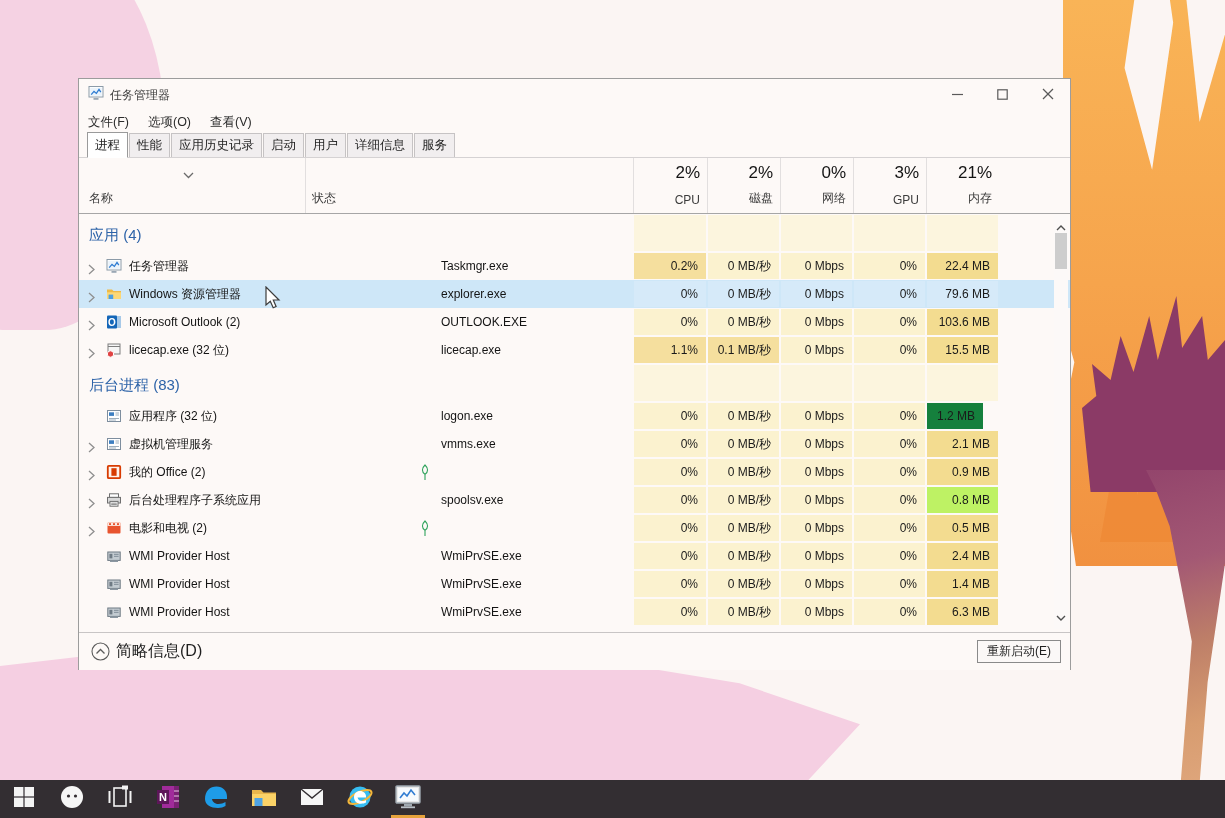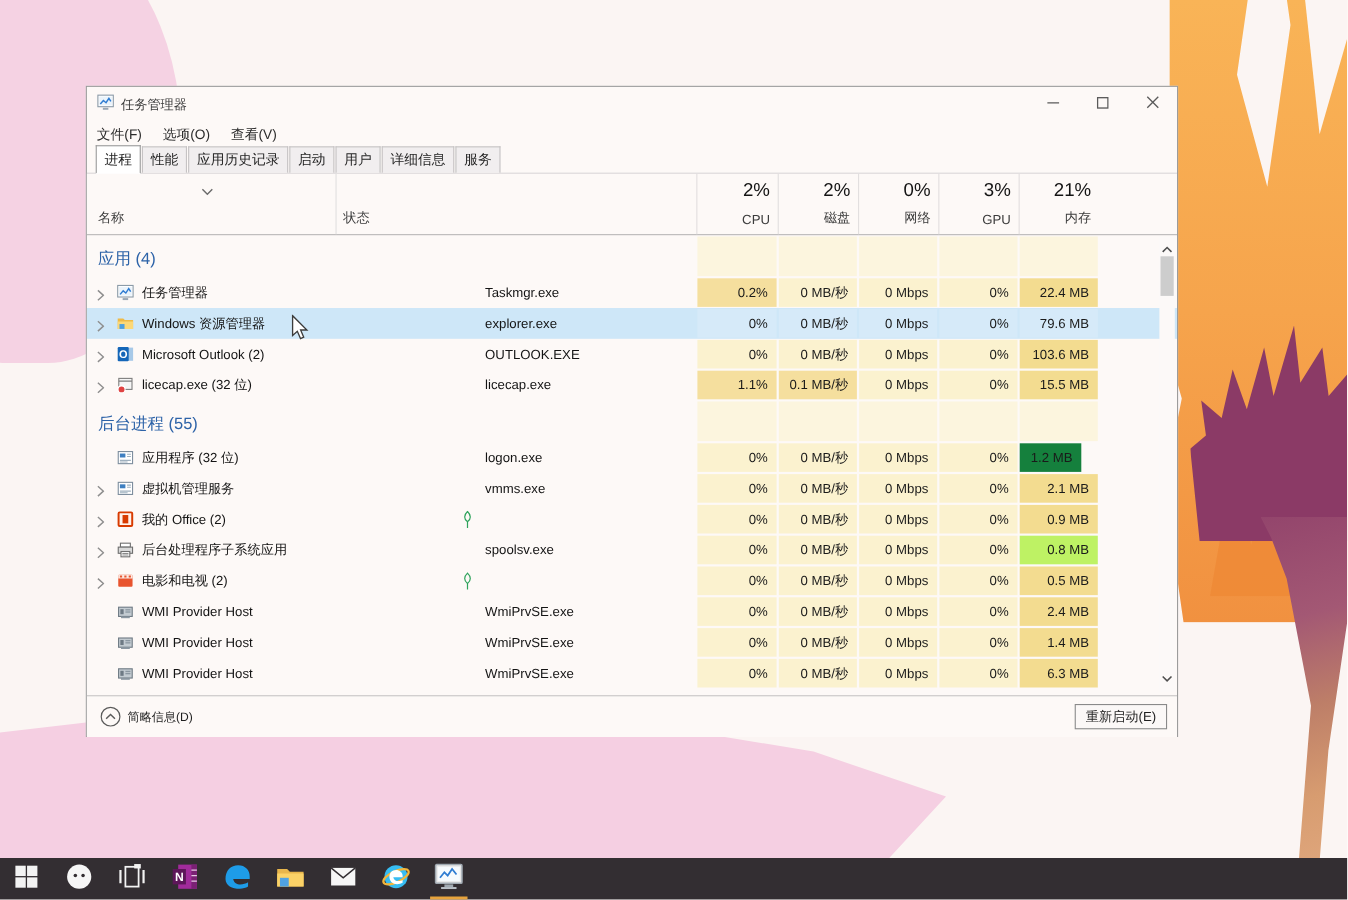--- a/index.html
+++ b/index.html
@@ -47,21 +47,21 @@
   .prow{position:relative;height:28px;}
   .cell{position:absolute;top:1px;bottom:1px;font-size:12px;color:#1A1A1A;display:flex;align-items:center;justify-content:flex-end;padding-right:8px;box-sizing:border-box;}
   .chev{position:absolute;left:9px;top:9px;}
   .ricon{position:absolute;left:27px;top:6px;width:16px;height:16px;}
   .rname{position:absolute;left:50px;top:0;height:28px;display:flex;align-items:center;font-size:12px;color:#141414;white-space:nowrap;}
   .rleaf{position:absolute;left:340px;top:6px;}
   .rproc{position:absolute;left:362px;top:0;height:28px;display:flex;align-items:center;font-size:12px;color:#141414;}
   
   .footer{position:relative;height:37px;border-top:1px solid #C8C5C5;background:#FDF9F7;}
   .expcircle{position:absolute;left:12px;top:9px;}
-  .sumlabel{position:absolute;left:37px;top:0;height:37px;display:flex;align-items:center;font-size:11px;color:#1F1F1F;}
+  .sumlabel{position:absolute;left:37px;top:0;height:37px;display:flex;align-items:center;font-size:16px;color:#1F1F1F;}
   .restart{position:absolute;right:9px;top:7px;width:84px;height:23px;border:1px solid #8A8A8A;background:#FBF8F7;
     font-size:12px;color:#1F1F1F;display:flex;align-items:center;justify-content:center;font-family:inherit;}
   
   .vscroll{position:absolute;right:2px;top:136px;width:14px;height:414px;background:#FCF9F8;z-index:5;}
   .sb-up{position:absolute;top:3px;left:2px;}
   .sb-down{position:absolute;bottom:3px;left:2px;}
   .sb-thumb{position:absolute;top:18px;left:1px;width:12px;height:36px;background:#CDCDCD;}
   
   .cursor{position:absolute;left:264px;top:286px;z-index:40;}
   
@@ -227,21 +227,21 @@
             </svg></span>
           <span class="rname">licecap.exe (32 位)</span>
           <span class="rproc">licecap.exe</span>
           <div class="cell" style="left: 555px; width: 72px; background: rgb(245, 223, 158);">1.1%</div>
           <div class="cell" style="left: 629px; width: 71px; background: rgb(245, 223, 158);">0.1 MB/秒</div>
           <div class="cell" style="left: 702px; width: 71px; background: rgb(251, 242, 207);">0 Mbps</div>
           <div class="cell" style="left: 775px; width: 71px; background: rgb(251, 242, 207);">0%</div>
           <div class="cell" style="left: 848px; width: 71px; background: rgb(243, 220, 144);">15.5 MB</div>
         </div>
         <div class="grouprow">
-          <span class="grouplabel" style="color: rgb(45, 99, 168);">后台进程 (55)</span>
+          <span class="grouplabel" style="color: rgb(45, 99, 168);">后台进程 (83)</span>
           <div class="cell" style="left: 555px; width: 72px; background: rgb(252, 245, 222);"></div>
           <div class="cell" style="left: 629px; width: 71px; background: rgb(252, 245, 222);"></div>
           <div class="cell" style="left: 702px; width: 71px; background: rgb(252, 245, 222);"></div>
           <div class="cell" style="left: 775px; width: 71px; background: rgb(252, 245, 222);"></div>
           <div class="cell" style="left: 848px; width: 71px; background: rgb(252, 245, 222);"></div>
         </div>
         <div class="prow">
           <span class="ricon"><svg width="16" height="16" viewBox="0 0 16 16">
               <rect x="1.5" y="2.5" width="13" height="11" fill="#FFFFFF" stroke="#7E8E9E"></rect>
               <rect x="3" y="4.3" width="5" height="3.6" fill="#3E7FC1"></rect>

